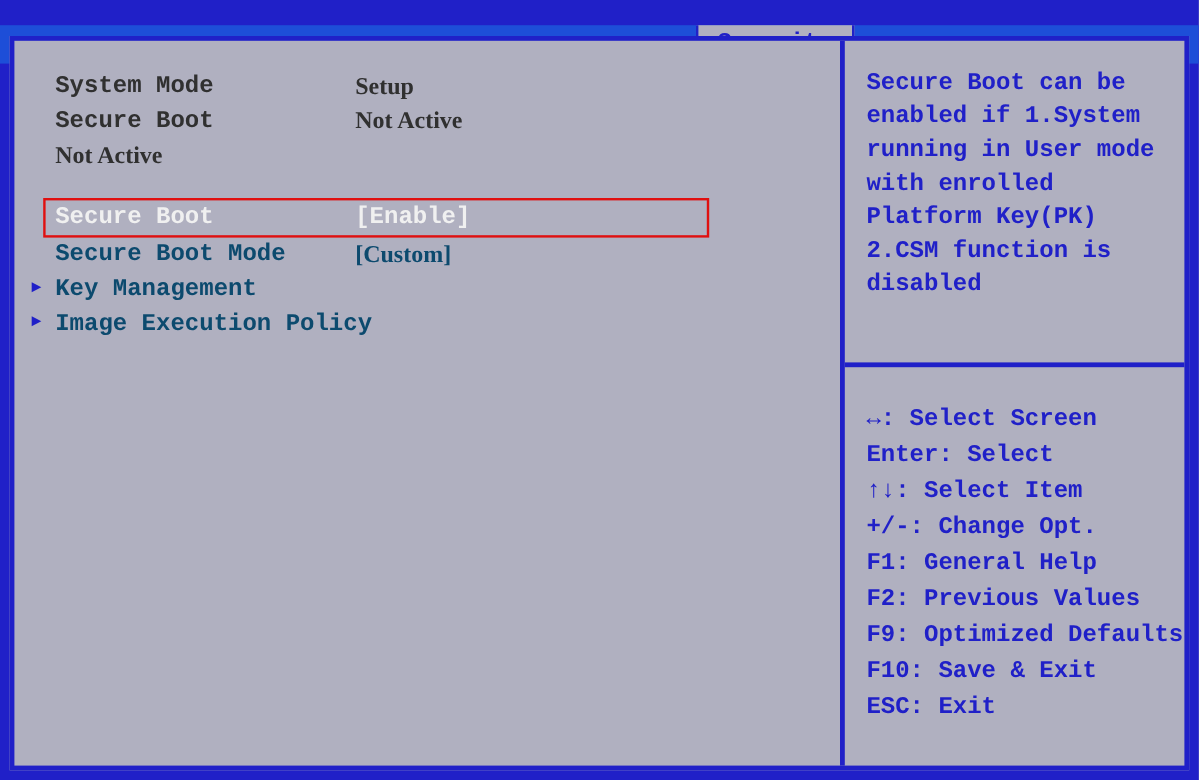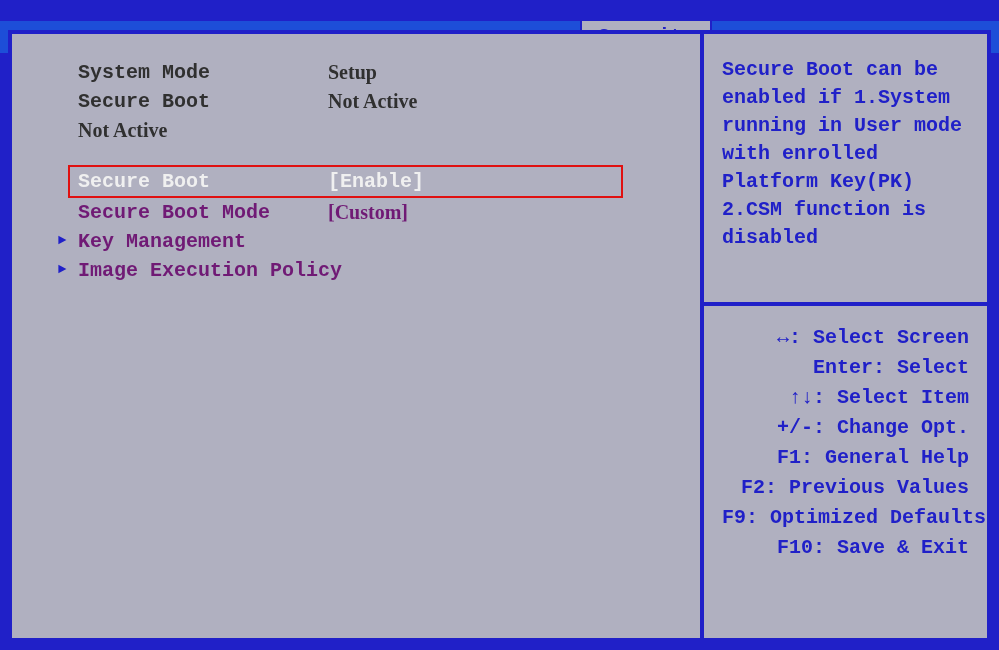--- a/index.html
+++ b/index.html
@@ -42,55 +42,53 @@
     background: #b0b0c0;
     border: 4px solid #2020c8;
     display: flex;
   }
   .main-panel {
     flex: 1;
     border-right: 4px solid #2020c8;
     padding: 24px 26px;
     color: #303030;
     position: relative;
-    margin-left: 32px;
   }
   .side-panel {
     width: 283px;
     display: flex;
     flex-direction: column;
   }
   .help-top {
     padding: 22px 18px 10px 18px;
     color: #2020c8;
     line-height: 1.4;
     flex: 0 0 auto;
   }
   .help-divider {
     height: 4px;
     background: #2020c8;
     margin-top: 40px;
   }
   .help-bottom {
-    padding: 17px 18px 10px 18px;
+    padding: 29px 18px 10px 18px;
     color: #2020c8;
     line-height: 1.5;
     flex: 1;
-    text-align: right;
   }
   .row {
     display: flex;
     line-height: 1.45;
     white-space: pre;
     padding-left: 8px;
   }
   .row .label { display: inline-block; width: 250px; }
   .row .value { display: inline-block; font-family: Liberation Serif, serif; }
   .gap { height: 20px; }
-  .nav { color: #701a75; }
+  .nav { color: #0c4a6e; }
   .selected-row {
     display: flex;
     line-height: 1.45;
     white-space: pre;
     background: #b0b0c0;
     border: 2px solid #e01010;
     margin-left: -2px;
     padding-left: 8px;
     padding-right: 4px;
     width: 555px;
@@ -159,15 +157,16 @@
     <div class="help-divider"></div>
     <div class="help-bottom">
       <div class="hb-line">↔: Select Screen</div>
       <div class="hb-line">Enter: Select</div>
       <div class="hb-line">↑↓: Select Item</div>
       <div class="hb-line">+/-: Change Opt.</div>
       <div class="hb-line">F1: General Help</div>
       <div class="hb-line">F2: Previous Values</div>
       <div class="hb-line">F9: Optimized Defaults</div>
       <div class="hb-line">F10: Save &amp; Exit</div>
+      <div class="hb-line">ESC: Exit</div>
     </div>
   </div>
 </div>
 
 </body></html>

